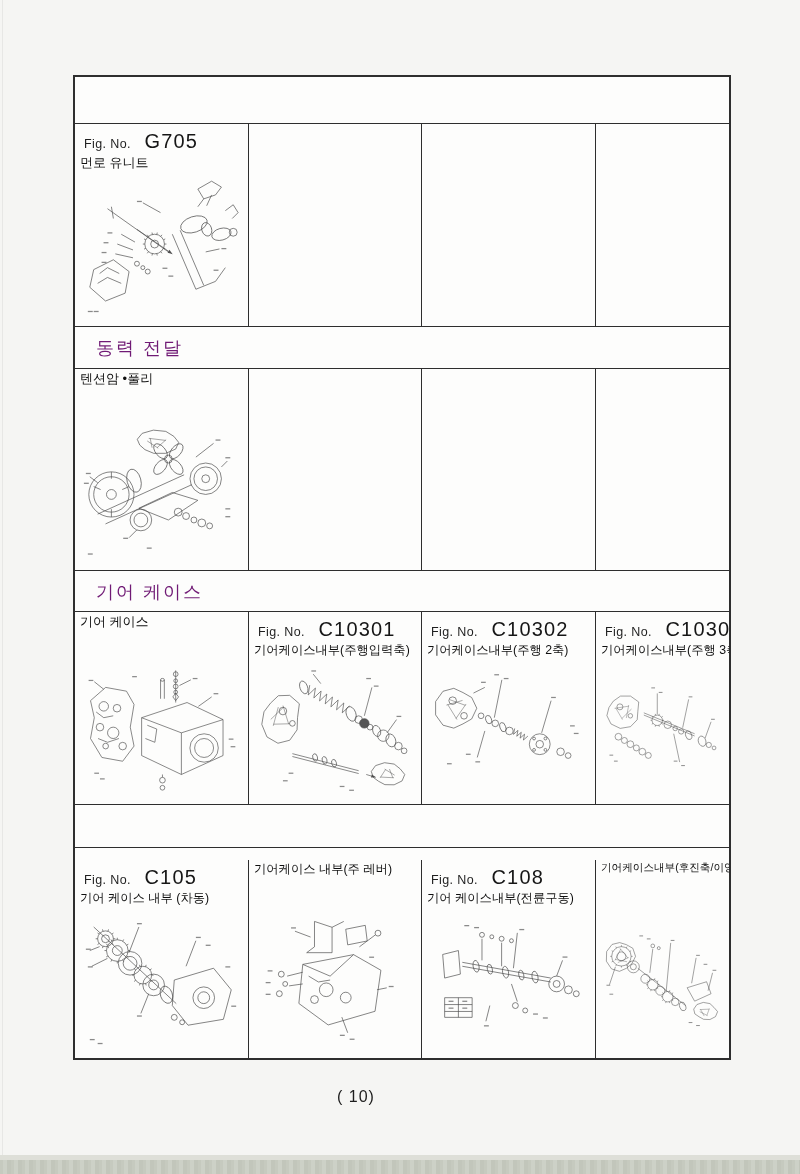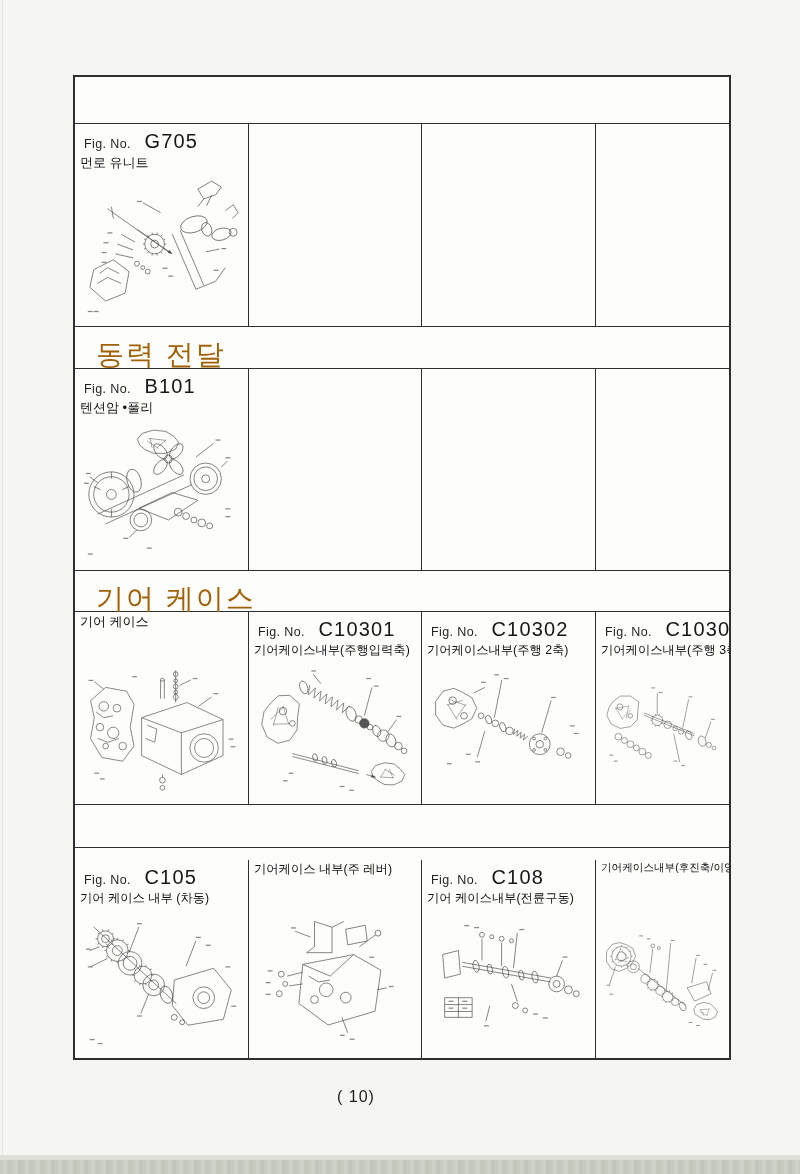--- a/index.html
+++ b/index.html
@@ -14,21 +14,21 @@
   .scan-band{position:absolute;left:0;bottom:0;width:100%;height:14px;
     background:repeating-linear-gradient(90deg,#c6cabf 0 3px,#cdd1c7 3px 7px,#c2c6bb 7px 11px);}
   .sheet-table{
     position:absolute;left:73px;top:75px;width:658px;
     border:2px solid #2e2e2e;background:#fdfdfc;box-sizing:border-box;
   }
   .strip{height:46px;border-bottom:1.5px solid #2e2e2e;}
   .strip.mid{height:42px;}
   .sec-header{
     height:42px;border-bottom:1.5px solid #2e2e2e;
-    font-size:28px;letter-spacing:2px;color:#a16207;
+    font-size:18px;letter-spacing:2px;color:#701a75;
     padding:9px 0 0 21px;box-sizing:border-box;
   }
   .sec-header.gear{height:41px;}
   .fig-row{display:grid;grid-template-columns:174px 173px 174px 1fr;border-bottom:1.5px solid #2e2e2e;}
   .fig-row.last{border-bottom:none;margin-top:12px;}
   .fig-row.rg{height:202px;}
   .fig-row.rb{height:201px;}
   .fig-row.rc1{height:192px;}
   .fig-row.rc2{height:198px;}
   .cell{position:relative;border-right:1.3px solid #2e2e2e;box-sizing:border-box;overflow:hidden;}
@@ -120,24 +120,20 @@
     </div>
     <div class="cell"></div>
     <div class="cell"></div>
     <div class="cell"></div>
   </div>
 
   <div class="sec-header">동력 전달</div>
 
   <div class="fig-row rb">
     <div class="cell">
-      <div class="fig-head">
-        <span class="fig-label">Fig. No.</span>
-        <span class="fig-no">B101</span>
-      </div>
       <div class="cell-title">텐션암 •풀리</div>
       <div class="diagram"><svg viewBox="0 0 170 150" preserveAspectRatio="xMidYMid meet">
             <circle cx="34" cy="78" r="23" fill="none" stroke="#4d4d4d" stroke-width="0.7"></circle>
             <circle cx="34" cy="78" r="18" fill="none" stroke="#4d4d4d" stroke-width="0.7"></circle>
             <circle cx="34" cy="78" r="5" fill="none" stroke="#4d4d4d" stroke-width="0.7"></circle>
             <line x1="34" y1="55" x2="34" y2="62" stroke="#4d4d4d" stroke-width="0.7"></line>
             <line x1="16" y1="70" x2="23" y2="73" stroke="#4d4d4d" stroke-width="0.7"></line>
             <line x1="52" y1="70" x2="45" y2="73" stroke="#4d4d4d" stroke-width="0.7"></line>
             <line x1="34" y1="101" x2="34" y2="93" stroke="#4d4d4d" stroke-width="0.7"></line>
             <ellipse cx="57" cy="64" rx="7" ry="12" transform="rotate(-15 57 64)" fill="none" stroke="#4d4d4d" stroke-width="0.7"></ellipse>

